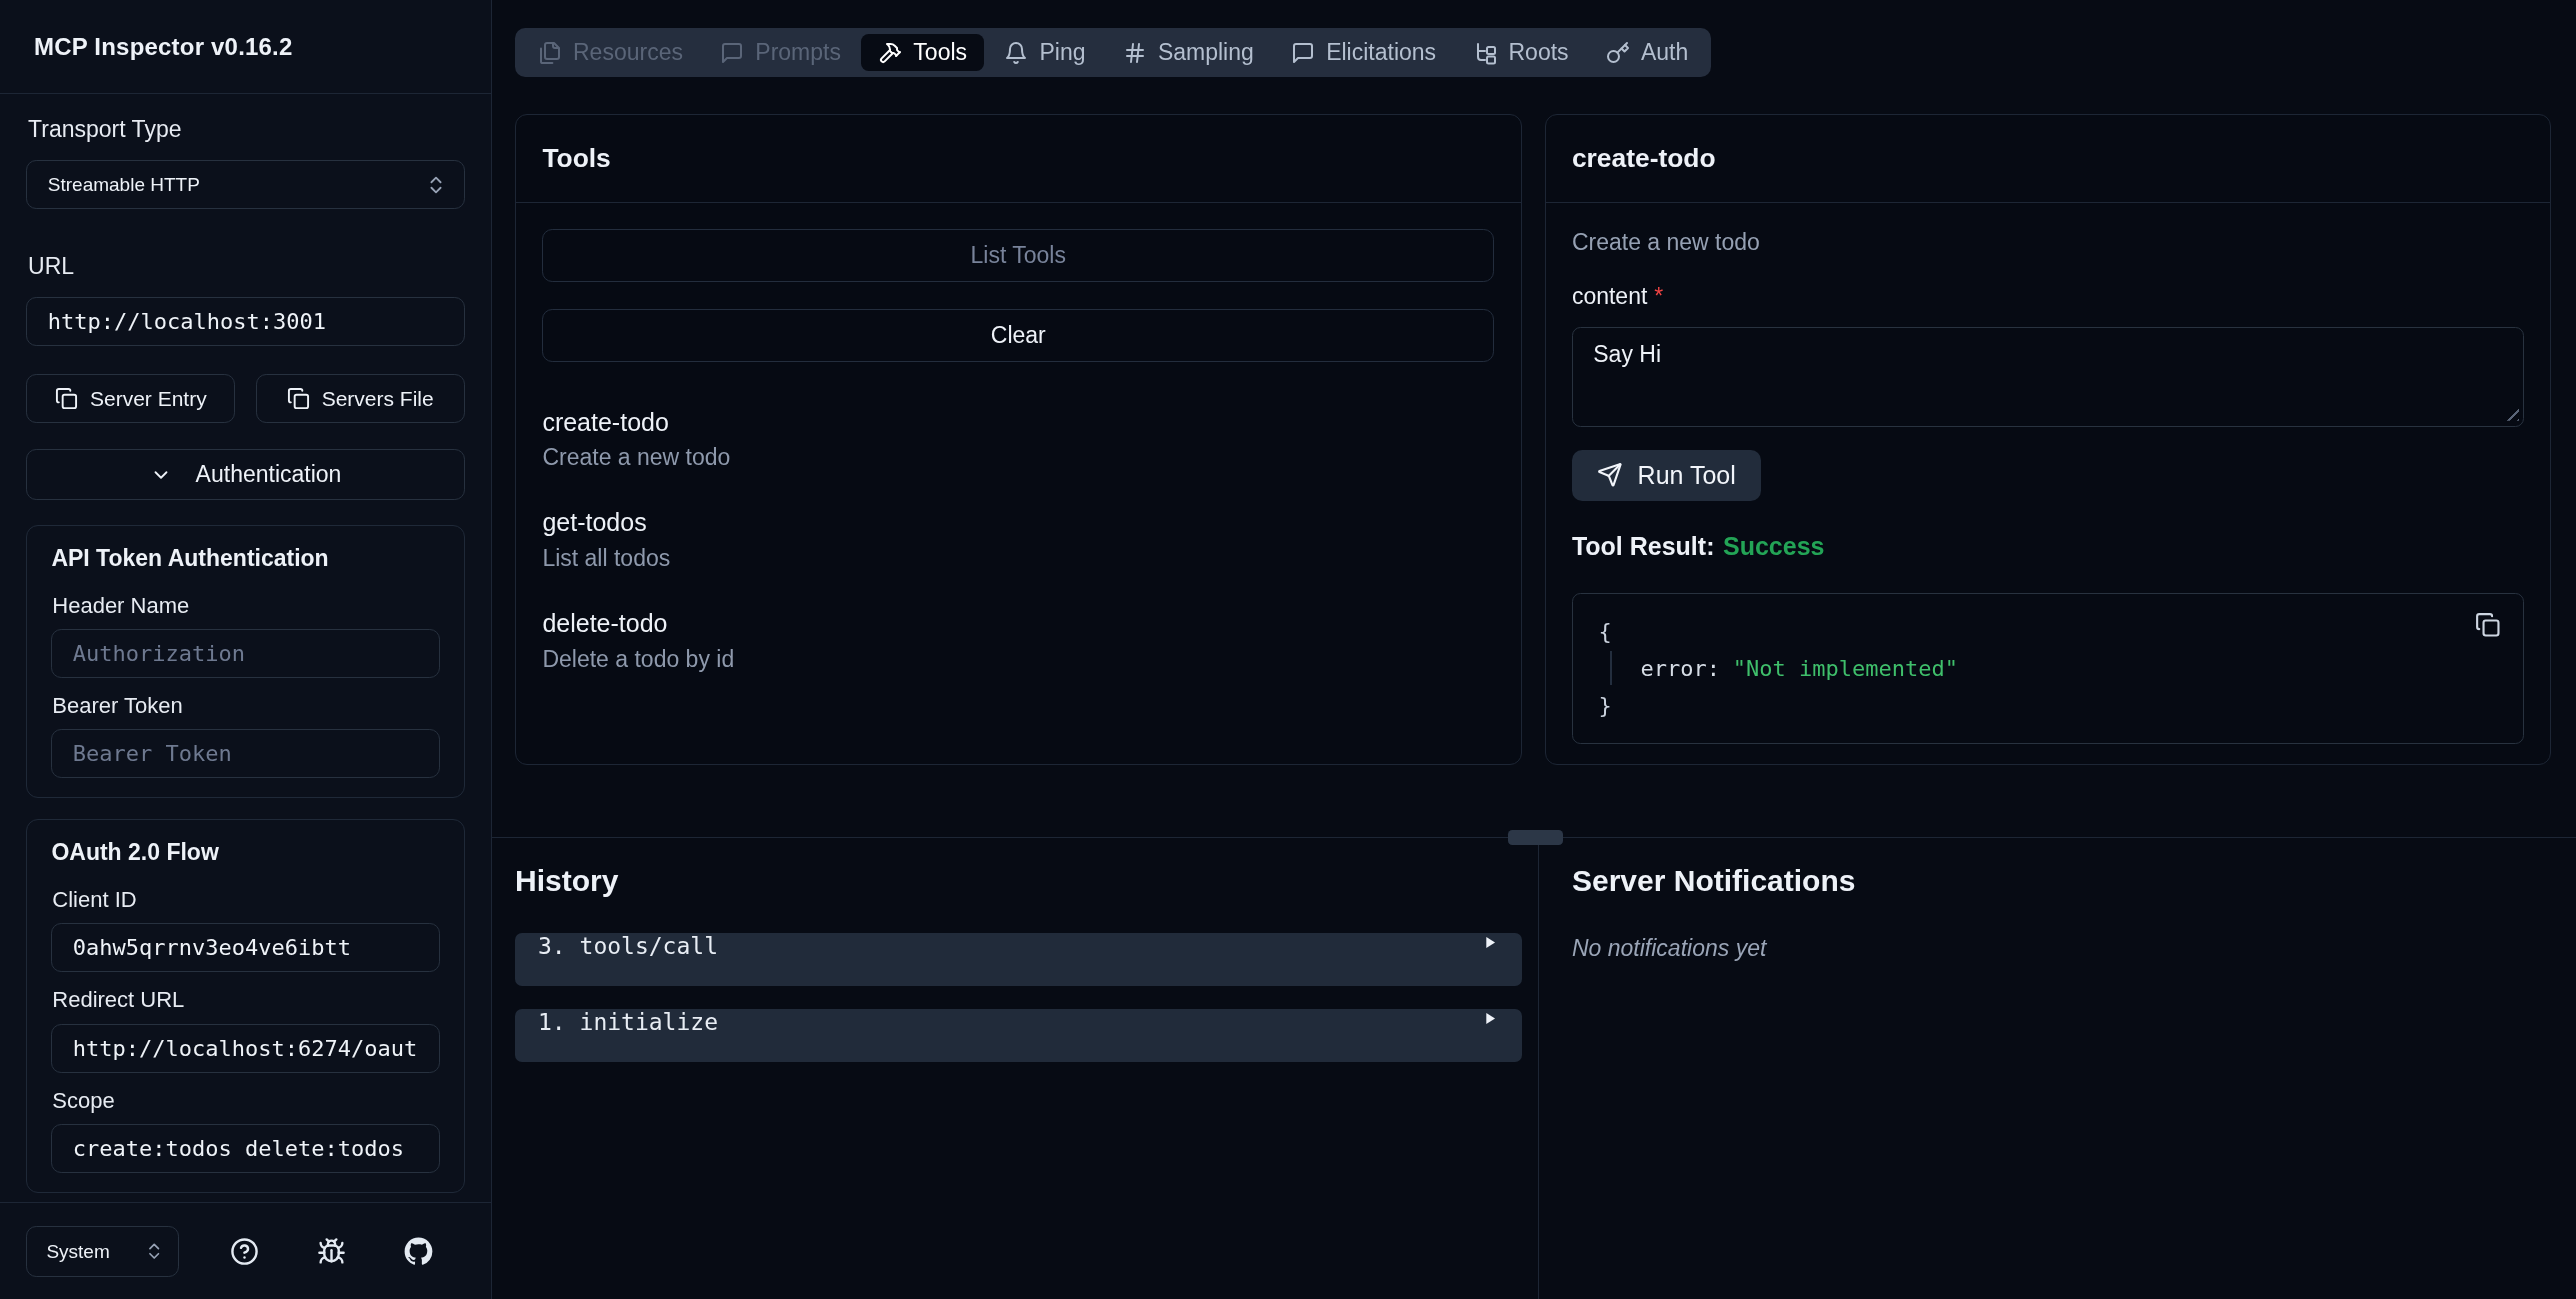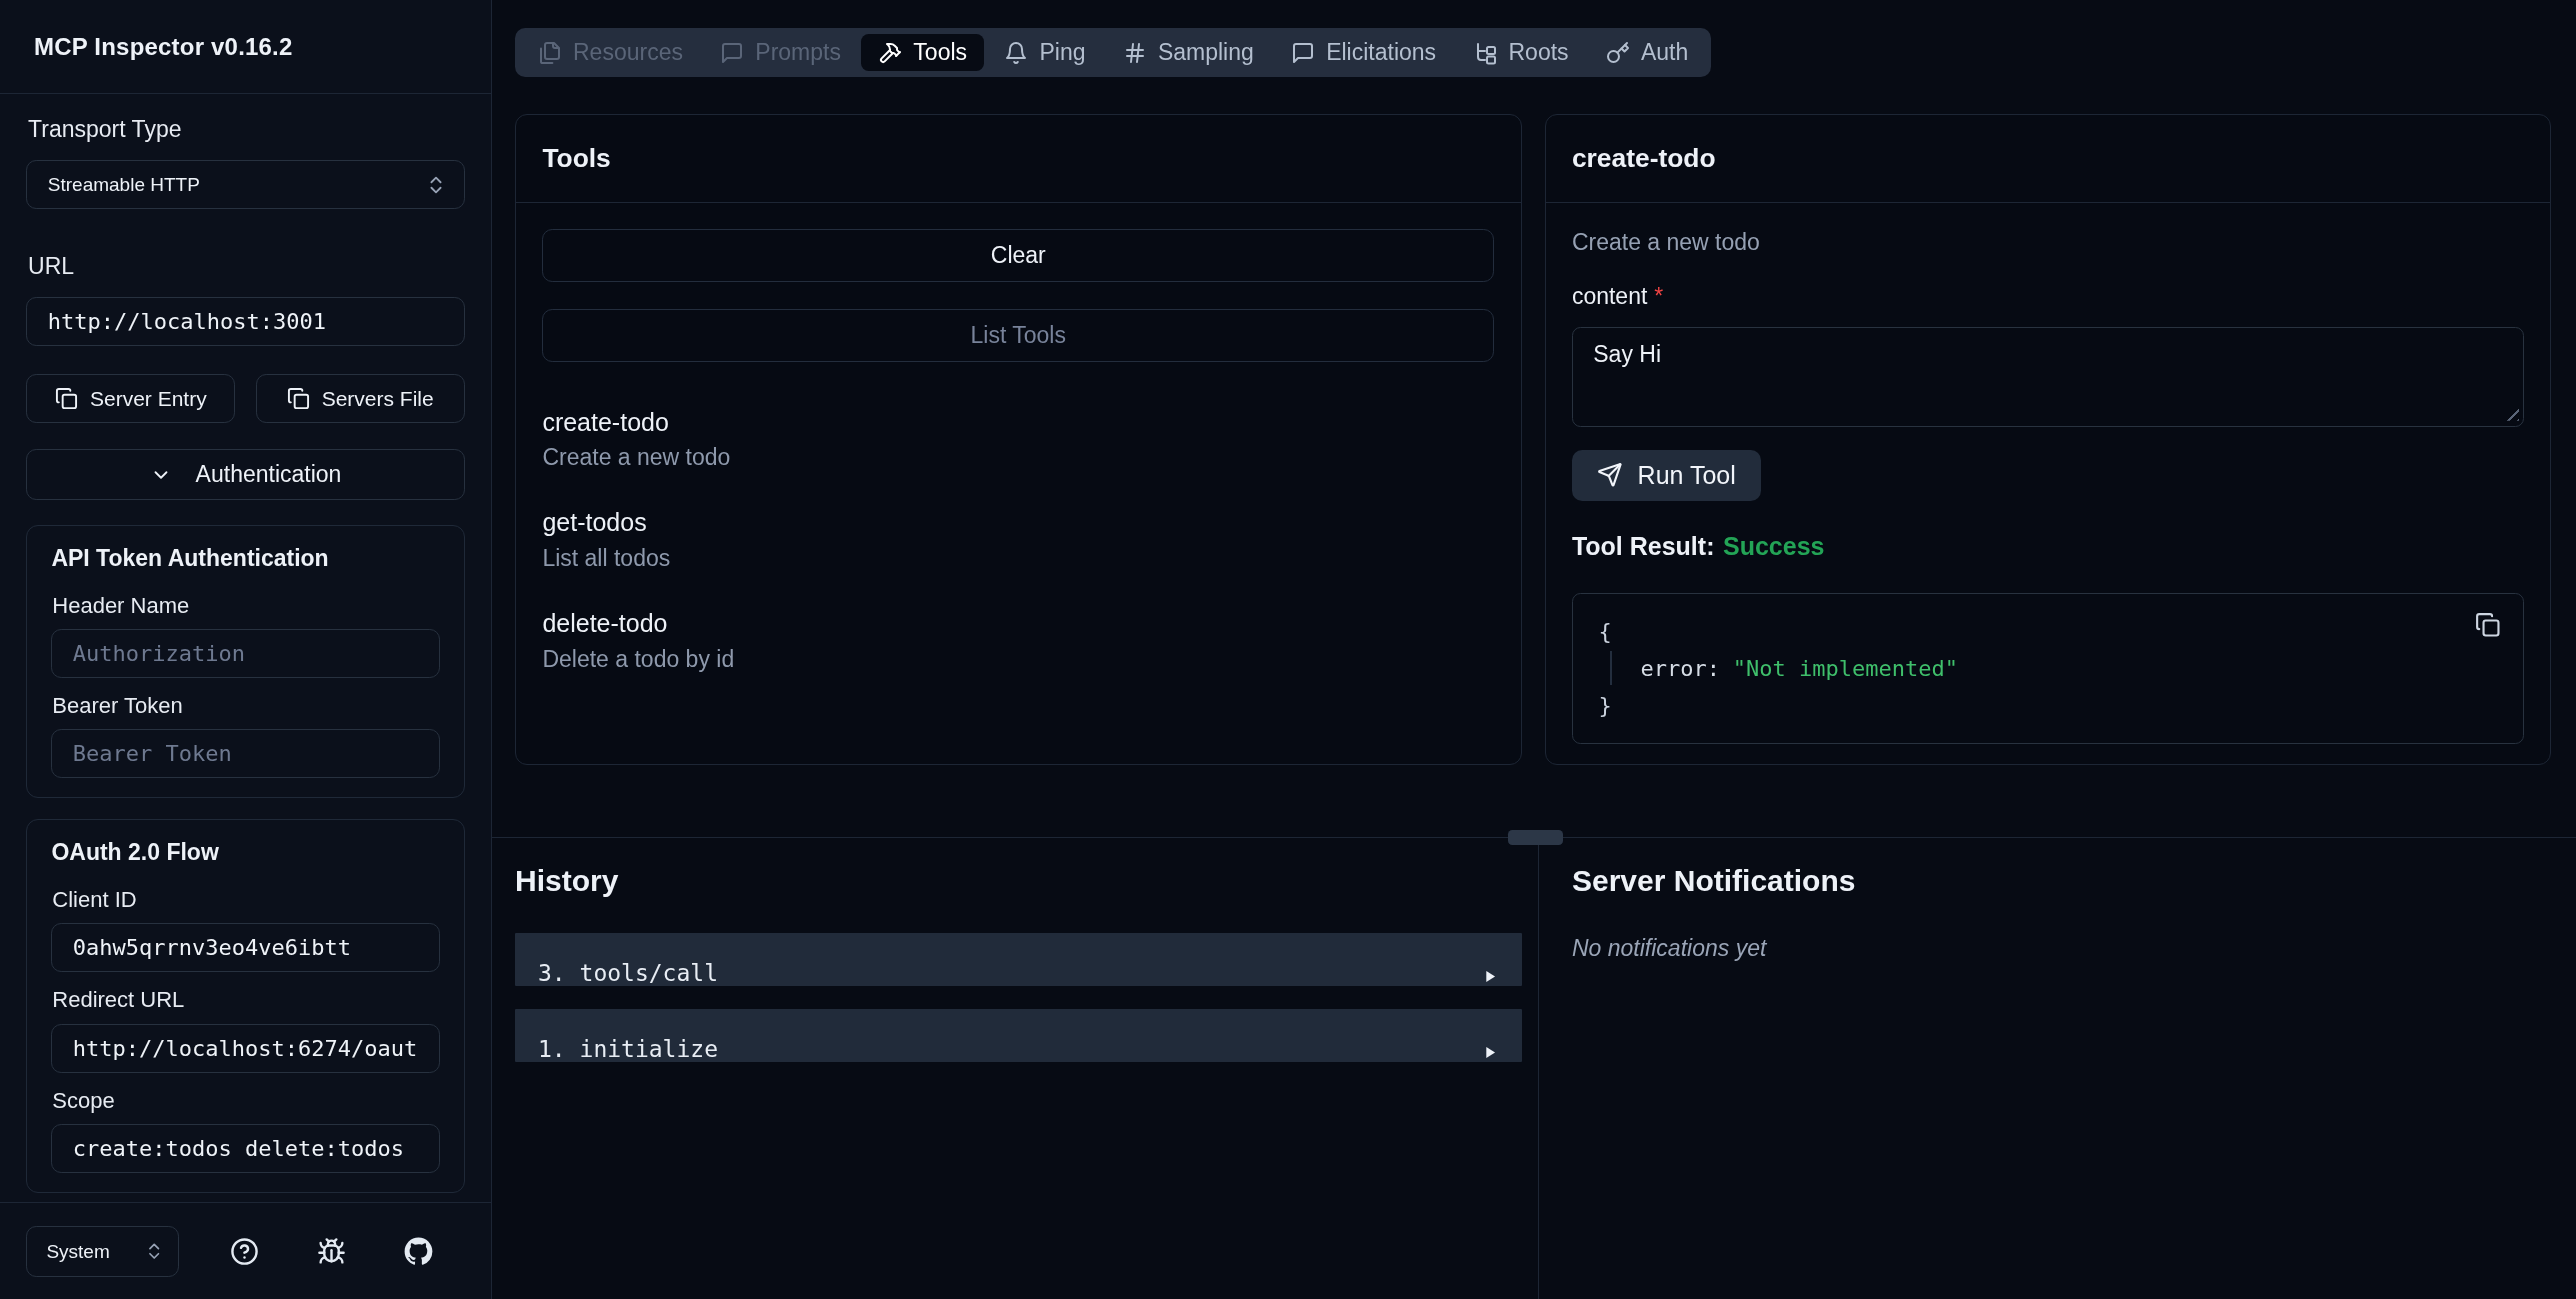--- a/index.html
+++ b/index.html
@@ -160,22 +160,22 @@
     flex:1; border-top:0.9px solid #1d2635; display:flex; position:relative; min-height:0;
   }
   .splitter-handle {
     position:absolute; top:-7.7px; left:1016px; width:55px; height:14.5px;
     background:#2c3747; border-radius:4.3px; cursor:row-resize; z-index:3;
   }
   .history-panel { width:1046px; min-width:1046px; padding:25.6px 16px 0 23px; }
   .bottom-title { font-size:30px; font-weight:700; }
   .history-list { margin-top:35px; }
   .history-item {
-    width:100%; height:53px; background:#212b3a; border:none; border-radius:1px;
-    display:flex; align-items:flex-end; justify-content:space-between;
+    width:100%; height:53px; background:#212b3a; border:none; border-radius:7px;
+    display:flex; align-items:flex-start; justify-content:space-between;
     padding:0 23px; margin-bottom:23px; cursor:pointer;
     font-family:"DejaVu Sans Mono", monospace; font-size:23px; color:#e8edf4;
   }
   .history-item .play { color:#eef2f8; display:flex; }
   .notifications-panel { flex:1; border-left:0.9px solid #1d2635; padding:25.6px 0 0 33px; }
   .empty-msg { font-style:italic; font-size:23px; color:#9aa5b7; margin-top:37px; }
 
   svg { display:block; }
 </style>
 </head>
@@ -357,22 +357,22 @@
         </nav>
       </div>
 
       <div class="panels">
 
         <section class="panel">
           <div class="panel-header">
             <h2>Tools</h2>
           </div>
           <div class="panel-body">
+            <button class="block-btn disabled">List Tools</button>
             <button class="block-btn">Clear</button>
-            <button class="block-btn disabled">List Tools</button>
             <ul class="tool-list">
               <li class="tool-item">
                 <div class="tool-name">create-todo</div>
                 <div class="tool-desc">Create a new todo</div>
               </li>
               <li class="tool-item">
                 <div class="tool-name">get-todos</div>
                 <div class="tool-desc">List all todos</div>
               </li>
               <li class="tool-item">

